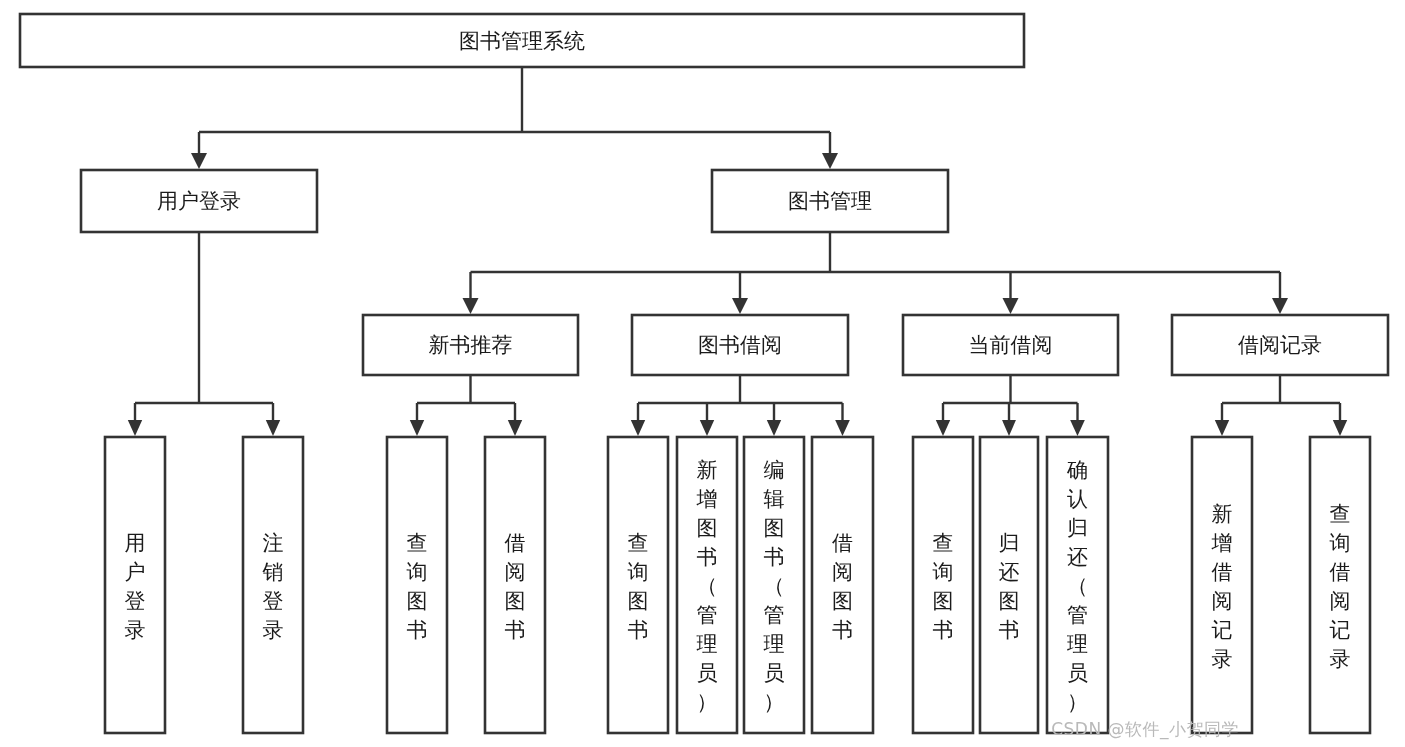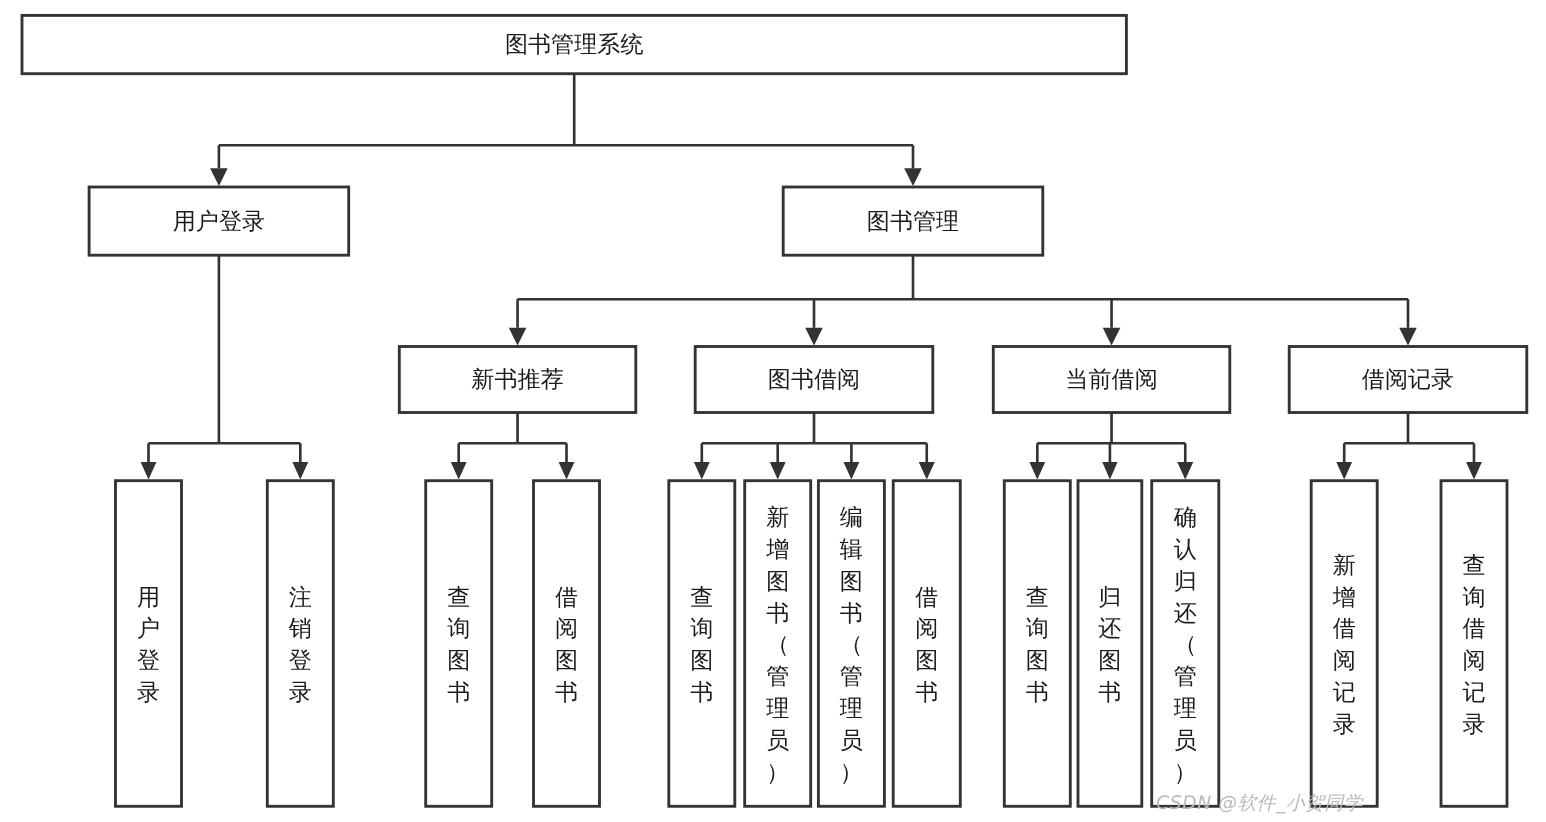--- a/index.html
+++ b/index.html
@@ -51,21 +51,20 @@
   .watermark {
     position: absolute;
     right: 8px;
     bottom: 6px;
     font-family: "DejaVu Sans", "Liberation Sans", sans-serif;
     font-size: 17px;
     color: #b9b9b9;
     letter-spacing: 0.5px;
     white-space: nowrap;
     user-select: none;
-    font-style: italic;
   }
 </style>
 </head>
 <body>
 
 <div id="diagram-root">
   <svg id="diagram-svg" width="1405" height="747" viewBox="0 0 1405 747" xmlns="http://www.w3.org/2000/svg">
     <g id="edges-layer">
         <g>
           <path d="M 522 67 L 522 132" class="connector"></path>

